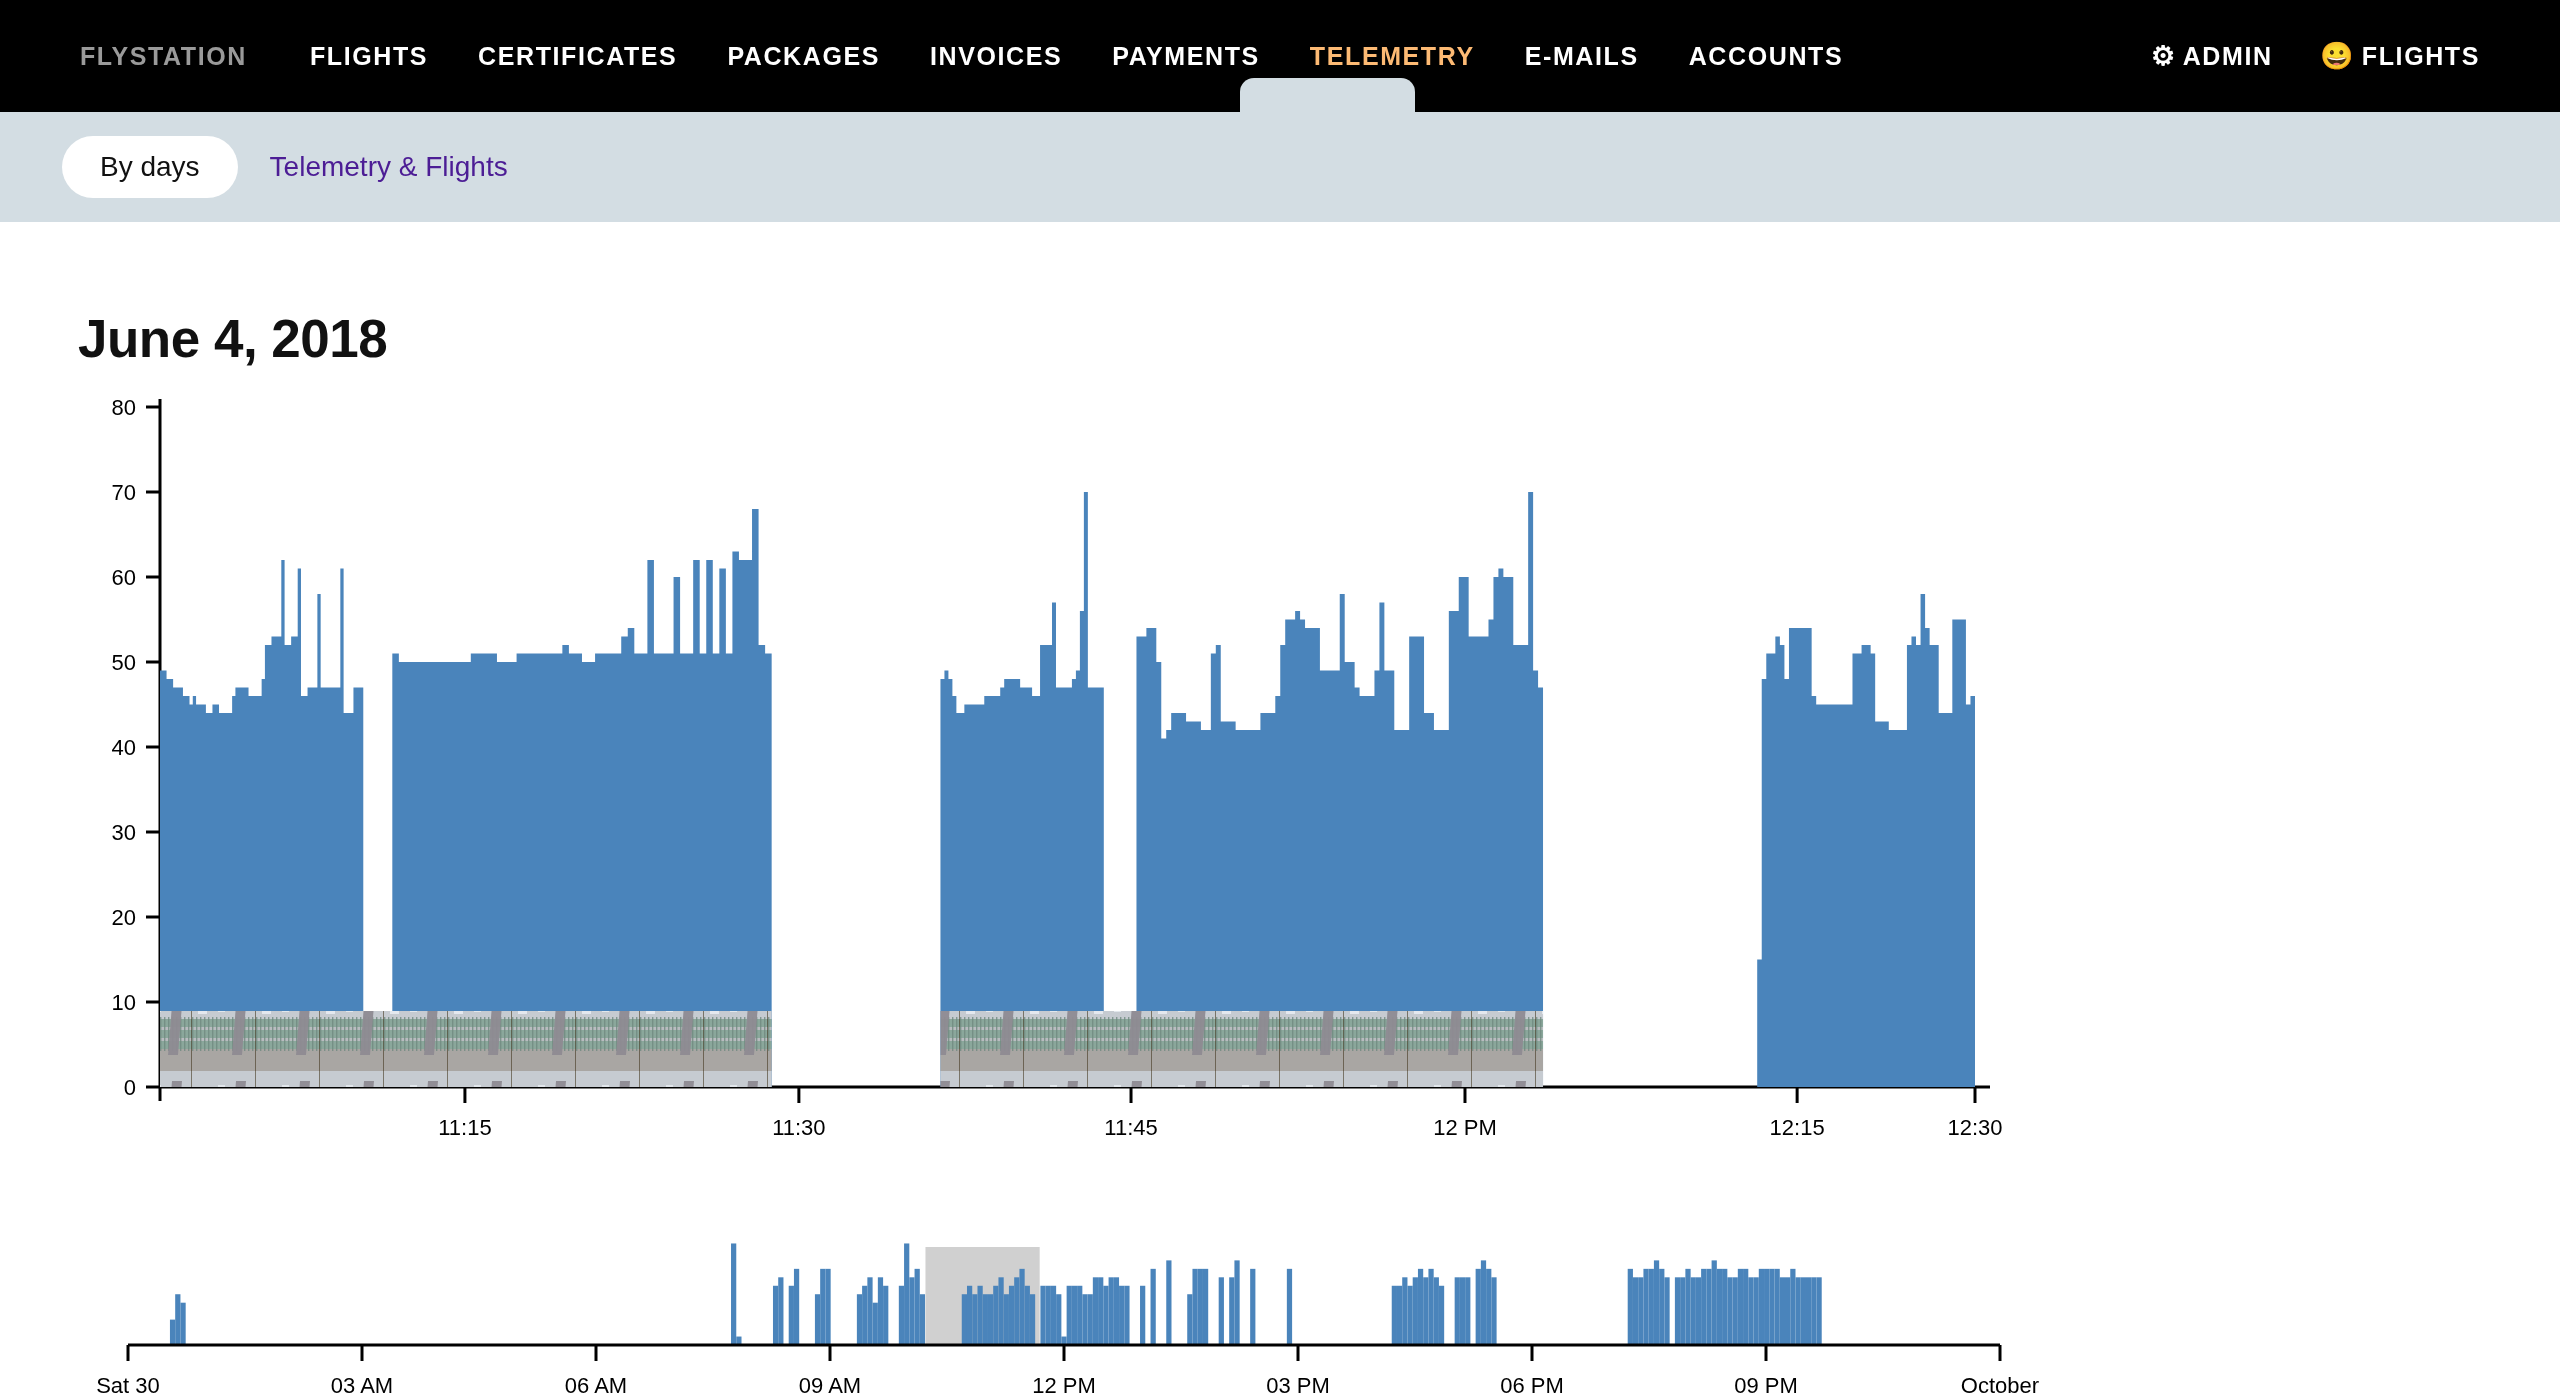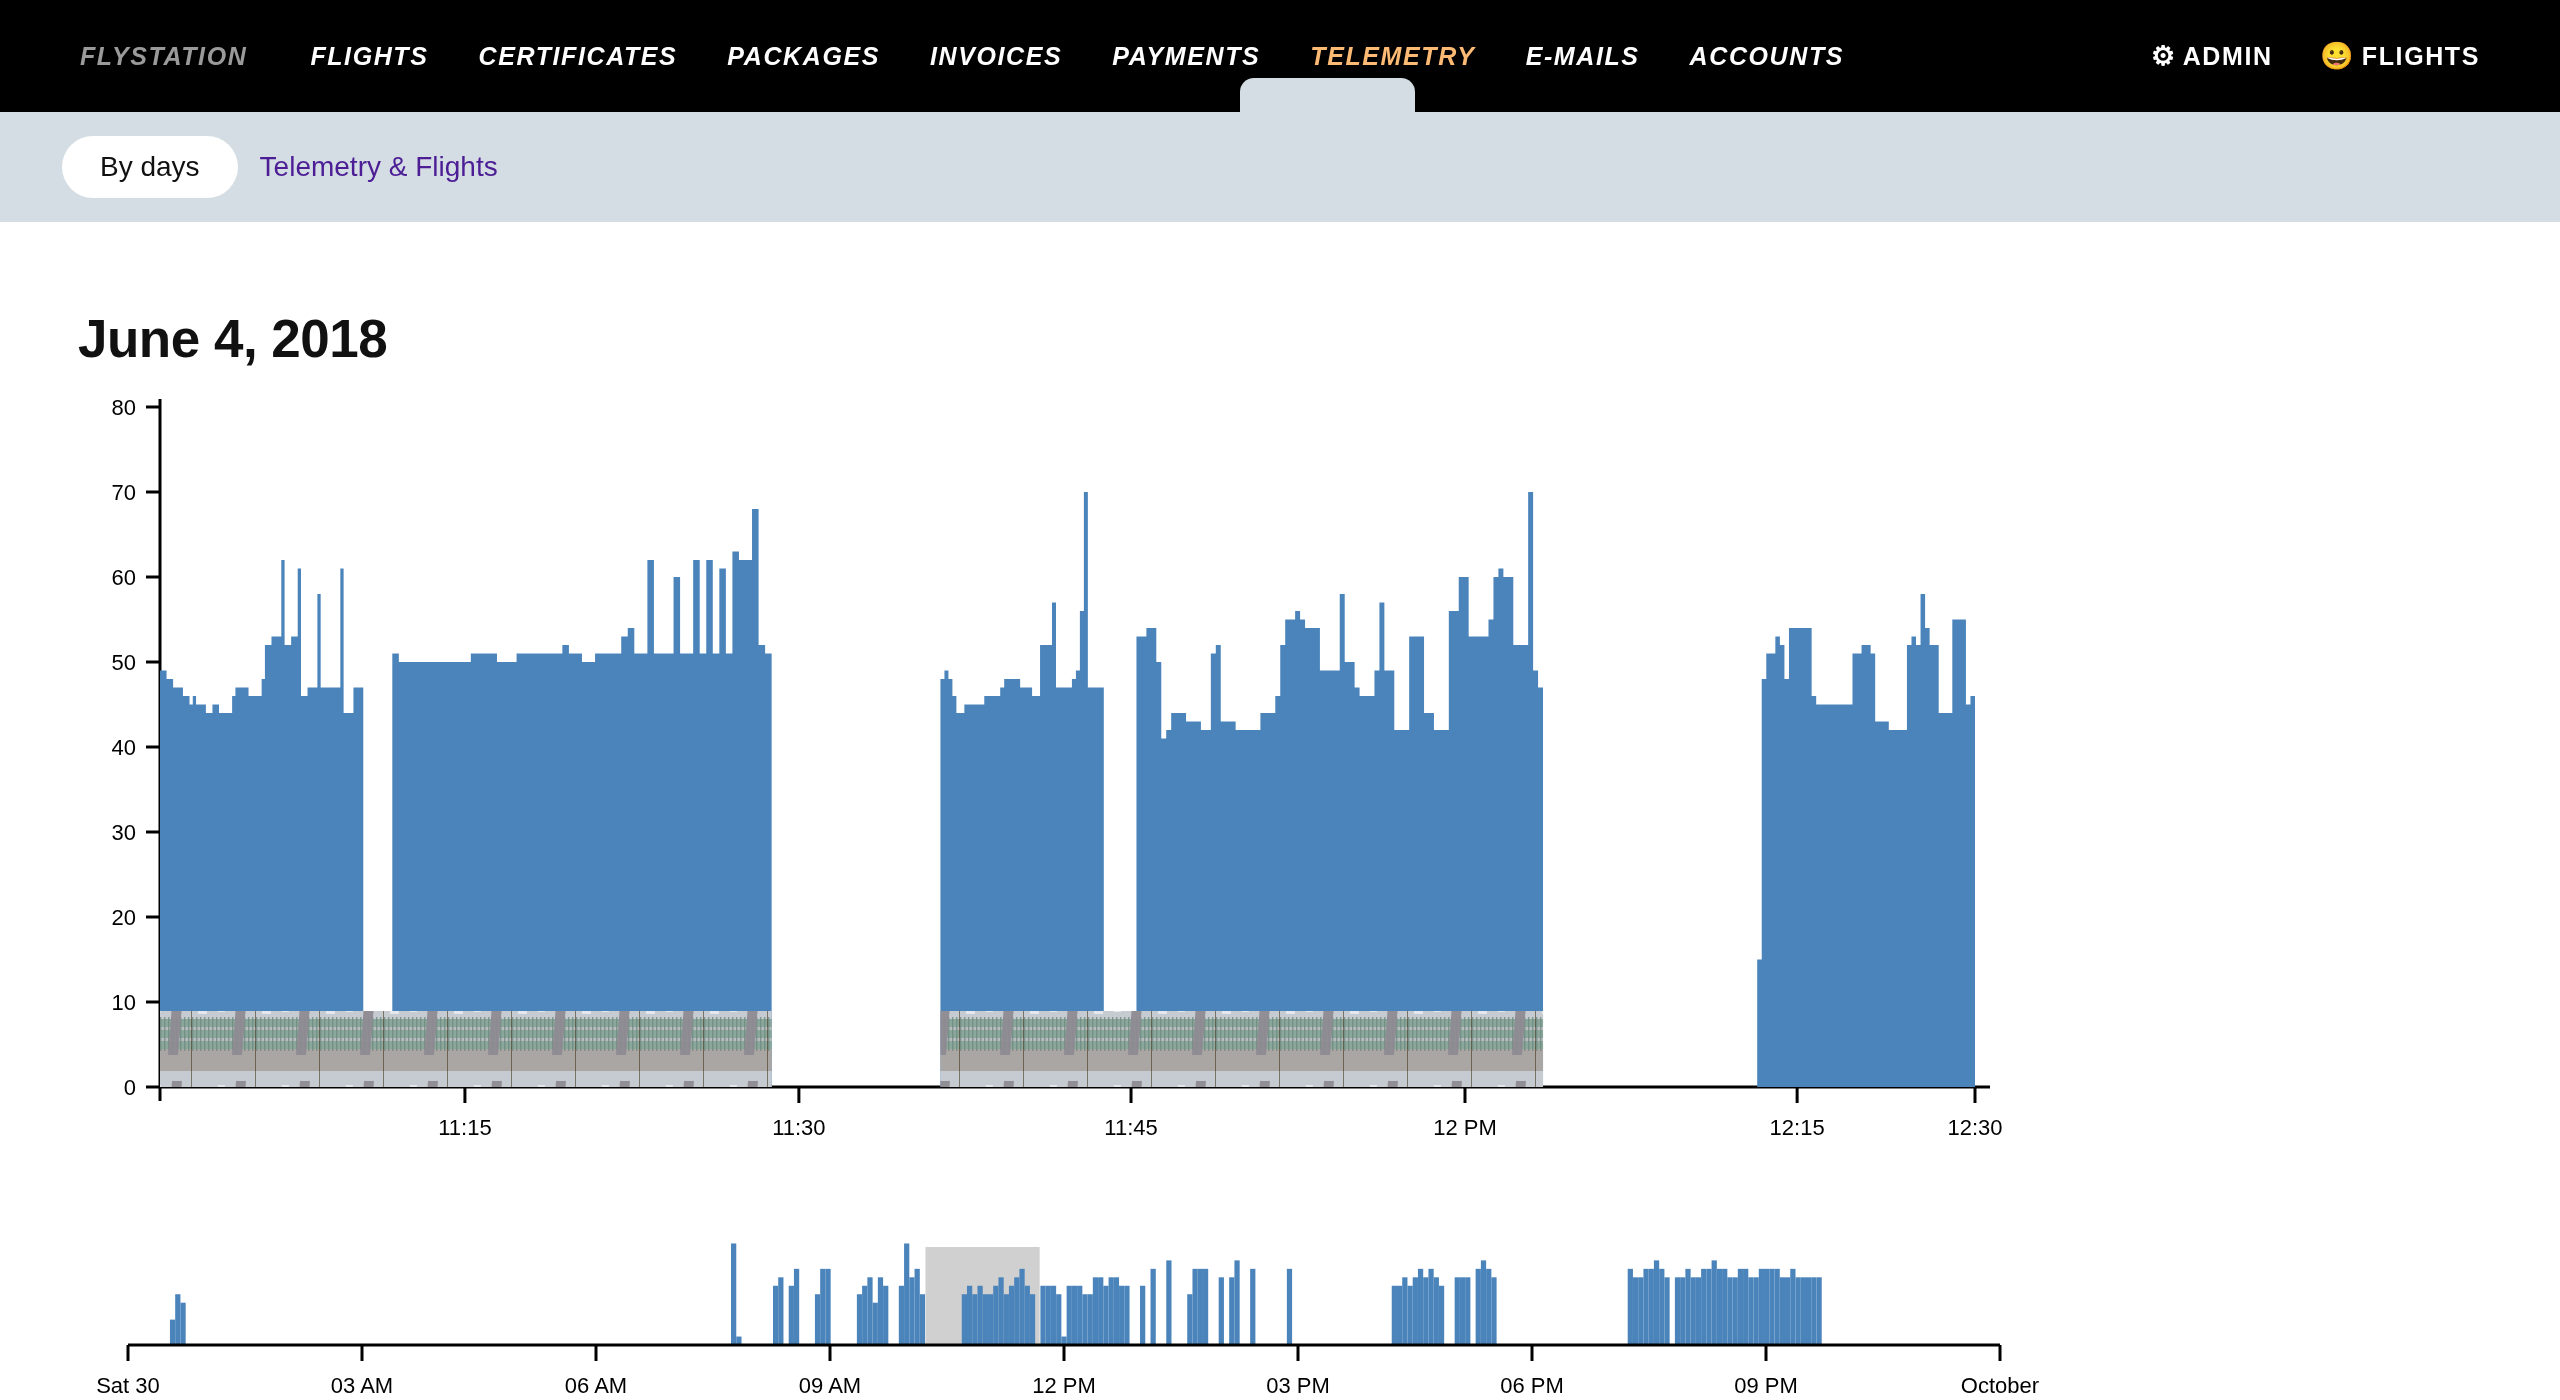--- a/index.html
+++ b/index.html
@@ -23,21 +23,20 @@
   .nav-item {
     font-size: 25px;
     letter-spacing: 1.6px;
     font-weight: 700;
     color: #ffffff;
     padding: 0 25px;
     white-space: nowrap;
     cursor: pointer;
     font-stretch: condensed;
     text-transform: uppercase;
-    font-style: italic;
   }
   .nav-item.brand { color: #9a9a9a; padding-left: 0; padding-right: 38px; }
   .nav-item.active { color: #fdba74; }
   .nav-right {
     position: absolute;
     right: 80px; top: 0; height: 112px;
     display: flex; align-items: center; gap: 48px;
   }
   .nav-user {
     display: flex; align-items: center; gap: 6px;
@@ -58,20 +57,21 @@
     border-top-right-radius: 14px;
   }
 
   
   .subnav {
     height: 110px;
     background: #d3dde3;
     display: flex;
     align-items: center;
     padding-left: 62px;
+    gap: 10px;
   }
   .pill {
     background: #ffffff;
     border-radius: 34px;
     padding: 17px 38px;
     font-size: 28px;
     color: #111;
     cursor: pointer;
     line-height: 1;
   }

